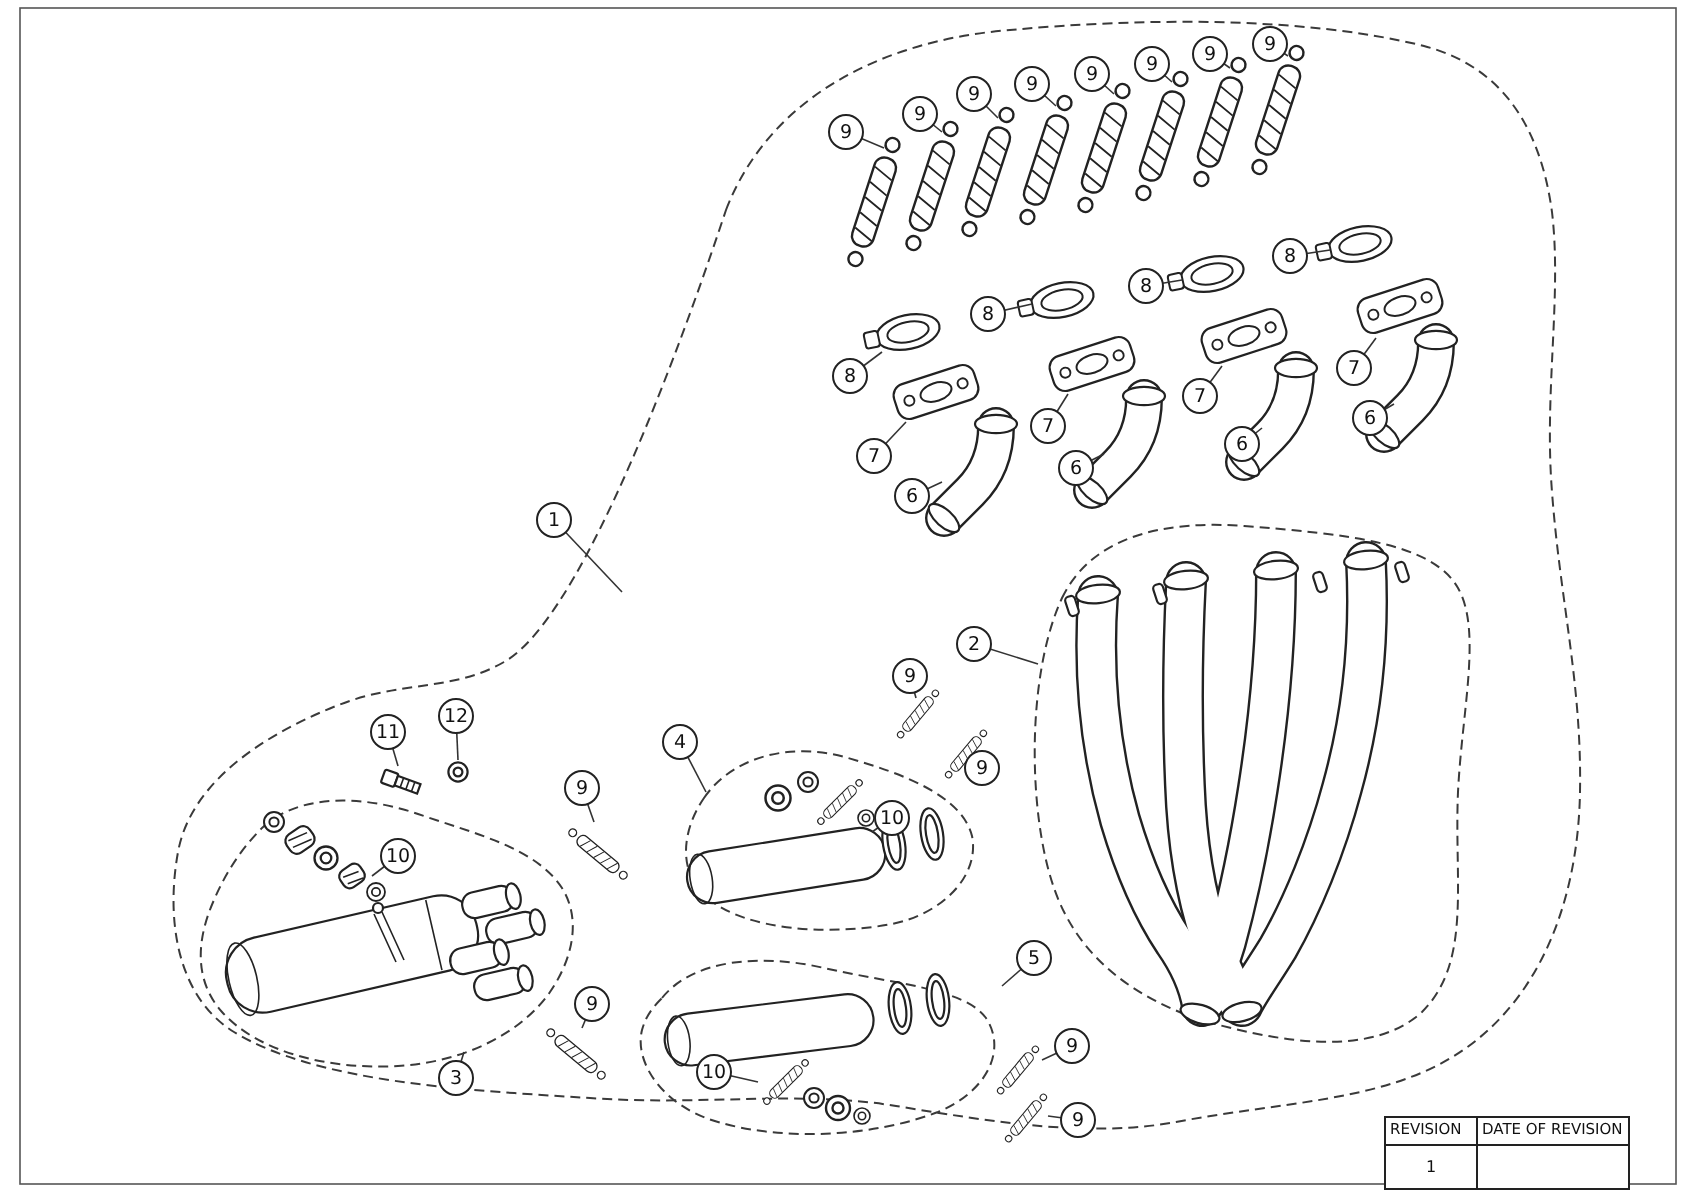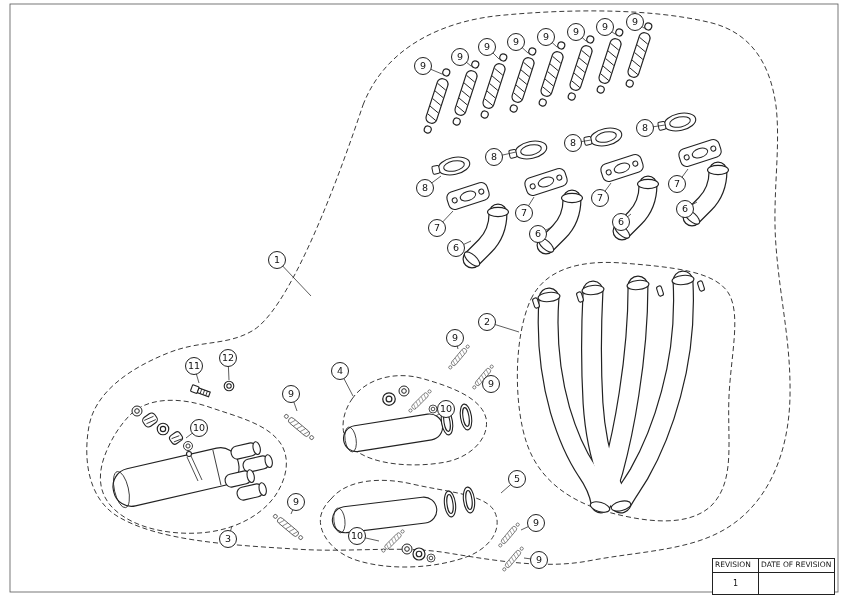--- a/index.html
+++ b/index.html
@@ -12,21 +12,21 @@
   .part{fill:#fff;stroke:#222;stroke-width:1.1;}
   .part-thin{fill:none;stroke:#222;stroke-width:0.8;}
   .tube-out{fill:none;stroke:#222;stroke-width:21;stroke-linecap:round;stroke-linejoin:round;}
   .tube-in{fill:none;stroke:#fff;stroke-width:18.6;stroke-linecap:round;stroke-linejoin:round;}
   .elb-out{fill:none;stroke:#222;stroke-width:19;stroke-linecap:round;}
   .elb-in{fill:none;stroke:#fff;stroke-width:16.6;stroke-linecap:round;}
   .bubble{fill:#fff;stroke:#222;stroke-width:1;}
   .bubble-num{font-family:"DejaVu Sans",sans-serif;font-size:9.5px;fill:#111;text-anchor:middle;}
   .leader{stroke:#333;stroke-width:0.8;}
 
-  .revtable{position:absolute;left:712px;top:558px;width:122px;border-collapse:collapse;
+  .revtable{position:absolute;left:692px;top:558px;width:122px;border-collapse:collapse;
             background:#fff;table-layout:fixed;}
   .revtable td{border:1px solid #222;color:#111;overflow:hidden;white-space:nowrap;}
   .rev-h{font-size:7.5px;padding:1px 2px;vertical-align:top;height:11px;}
   .rev-val{font-size:8px;text-align:center;height:19px;}
   .col-rev{width:46px;}
   .col-date{width:76px;}
 </style>
 </head>
 <body>
 

